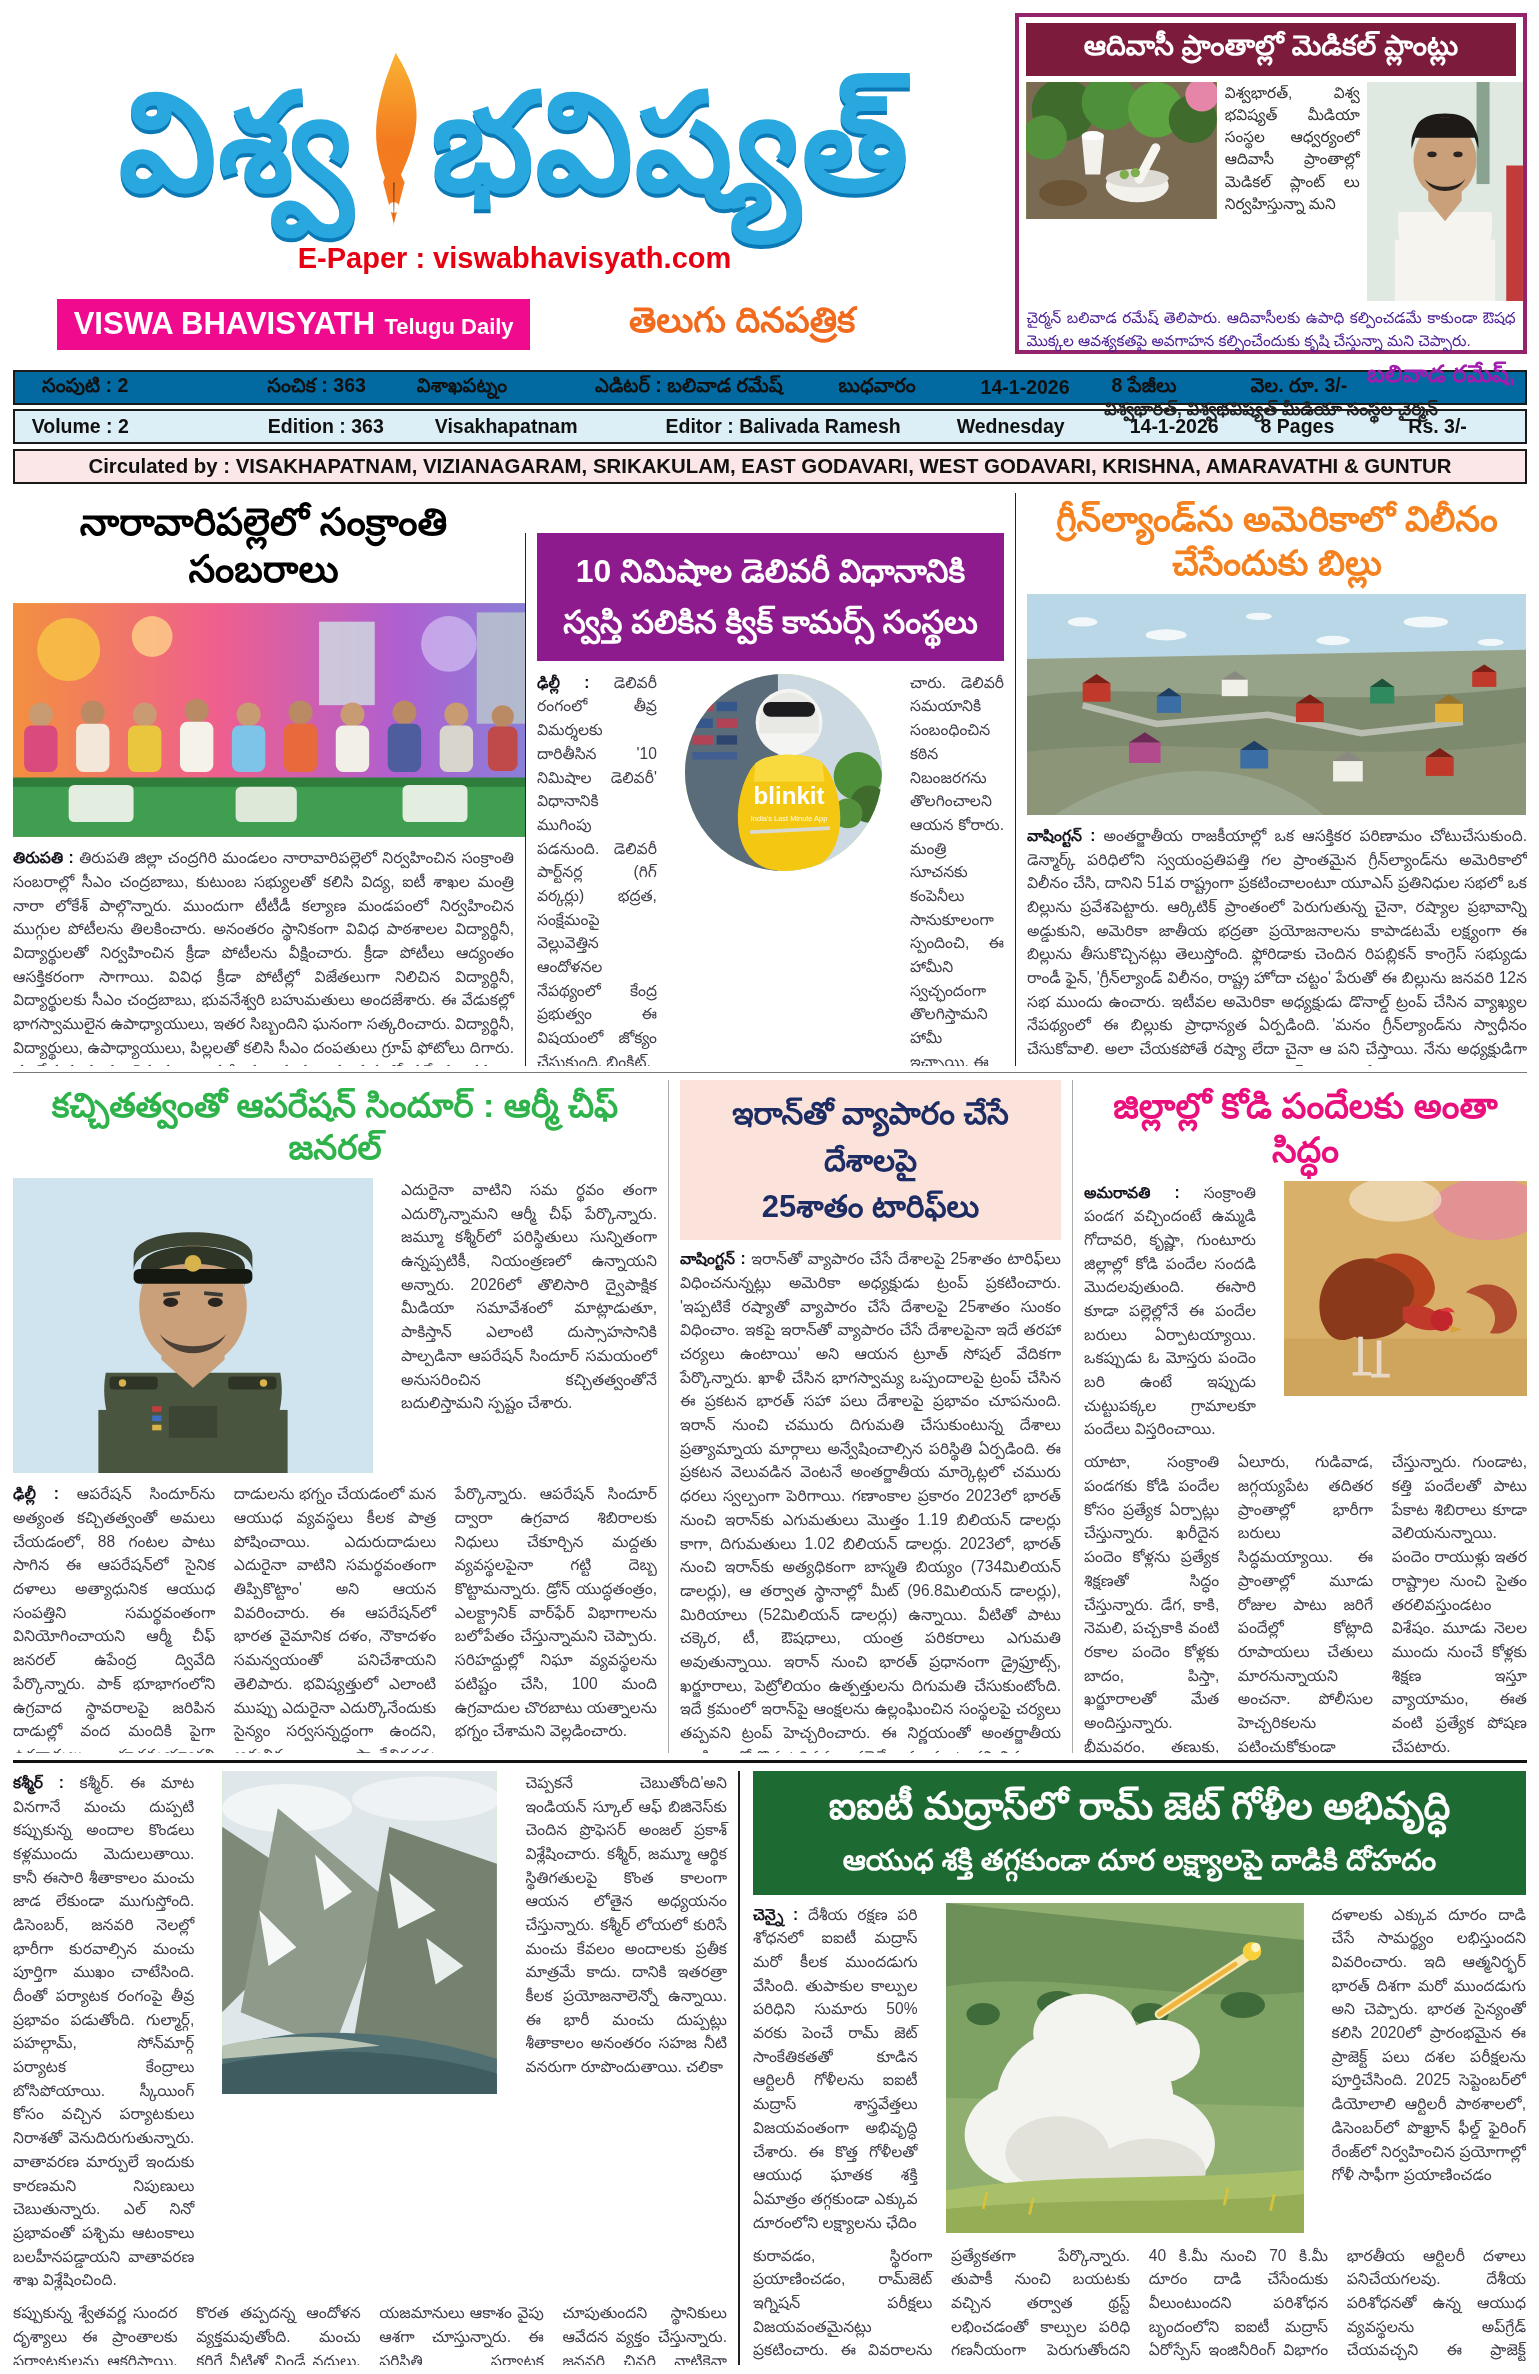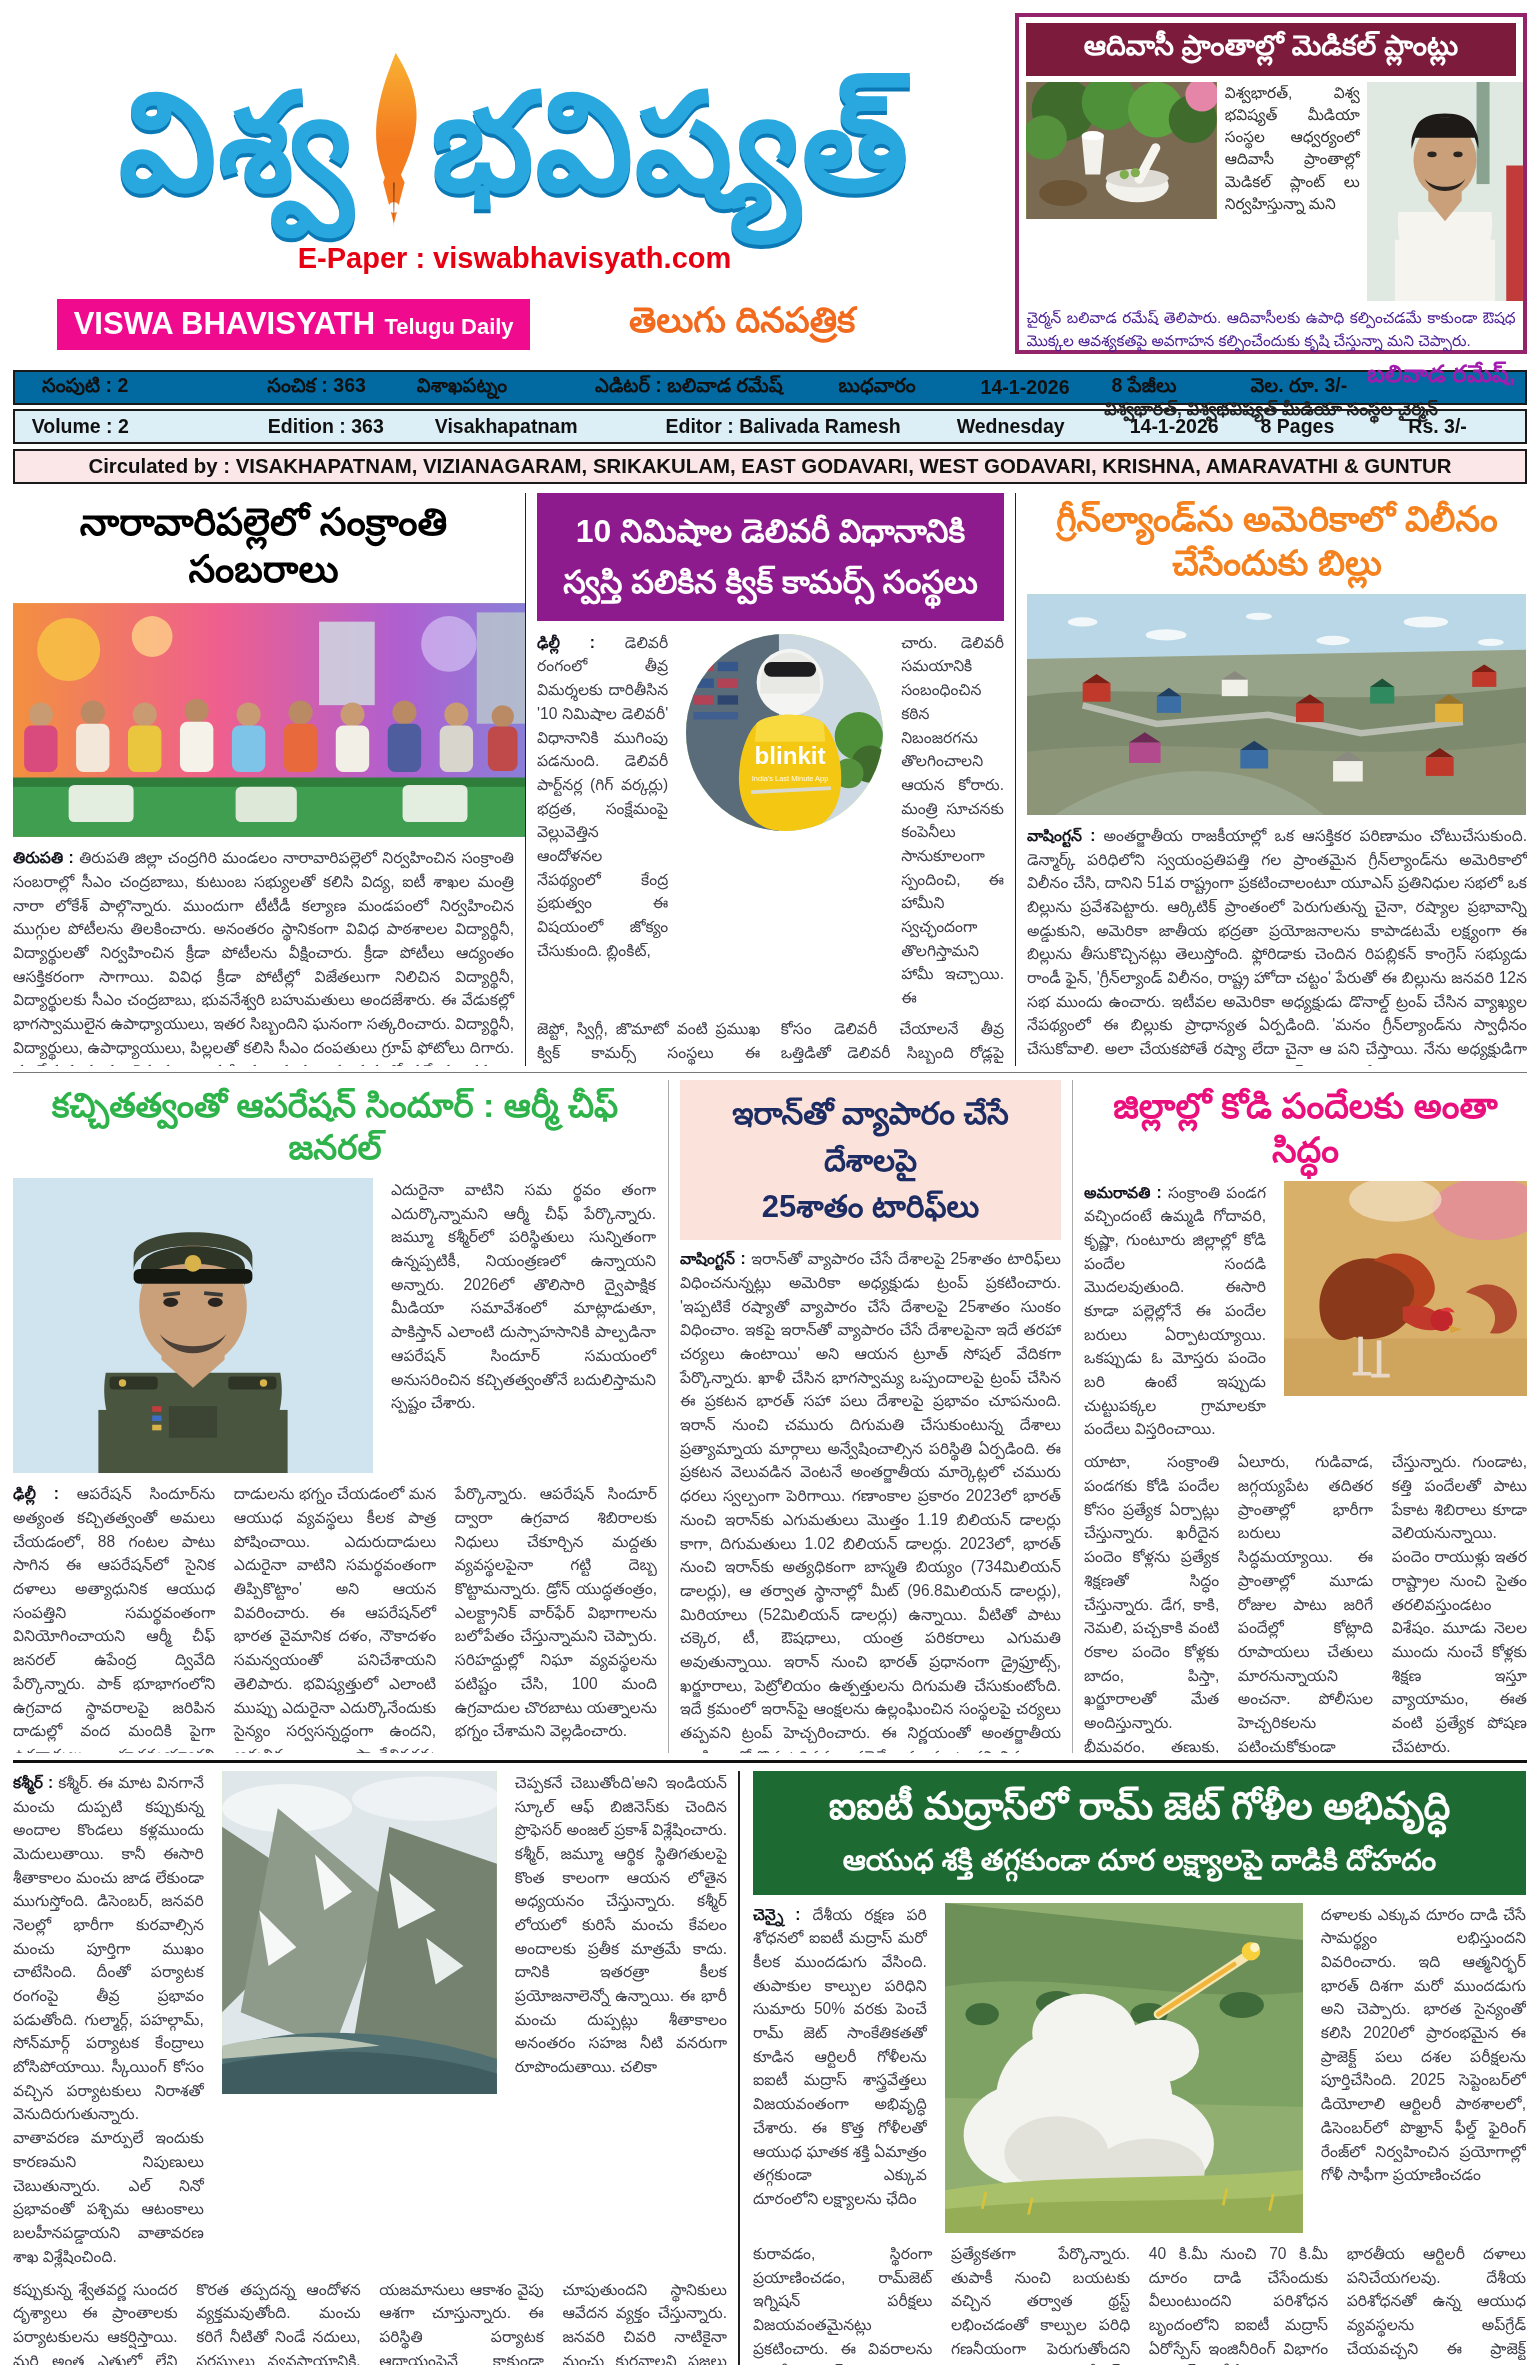--- a/index.html
+++ b/index.html
@@ -42,21 +42,21 @@
   .i2{background:#ddeff6;margin-top:4.6px;}
   .i3{background:#fbe7e7;margin-top:4.6px;justify-content:center;font-size:20.4px;}
   .infobar .gap1{width:139px;} .infobar .gap2{width:51px;} .infobar .gap3{width:88px;}
   .infobar .gap4{width:56px;} .infobar .gap5{width:65px;} .infobar .gap6{width:42px;} .infobar .gap7{width:74px;}
   
   .rowA{display:flex;margin:9.3px 13px 0;height:573px;}
   .rowB{display:flex;margin:5.6px 13px 0;height:673px;border-top:1.9px solid #777;padding-top:7.4px;box-sizing:content-box;}
   .rowC{display:flex;margin:7.4px 13px 0;height:594px;border-top:3.7px solid #111;padding-top:7.4px;}
   .cell{box-sizing:border-box;overflow:hidden;}
   .cA1{width:512px;padding-right:11px;}
-  .cA2{width:490px;border-left:1.9px solid #222;padding:0 11px;}
+  .cA2{width:490px;border-left:1.9px solid #222;padding:0 11px;margin-top:40px;}
   .cA3{width:512px;border-left:1.9px solid #222;padding-left:11px;}
   .cB1{width:655px;padding-right:11px;}
   .cB2{width:404px;border-left:1.9px solid #aaa;padding:0 11px;}
   .cB3{width:455px;border-left:1.9px solid #aaa;padding-left:11px;}
   .cC1{width:725px;padding-right:11px;}
   .cC2{width:788px;border-left:2.8px solid #222;padding-left:13px;}
   
   .hl{font-weight:bold;text-align:center;line-height:1.25;}
   .hl-red{color:#000000;font-size:38px;margin:5.6px 0 9.3px;}
   .hl-orange{color:#f5821f;font-size:35px;margin:3.7px 0 9.3px;}
@@ -69,21 +69,21 @@
   .hl-box-green{background:#1d6a33;color:#fff;text-align:center;padding:11px 7.4px;margin-bottom:7.4px;}
   .hl-box-green .l1{font-size:38px;font-weight:bold;line-height:1.3;}
   .hl-box-green .l2{font-size:29px;font-weight:bold;margin-top:13px;}
   .hl-red-big{color:#e8151d;font-size:43px;margin:9.3px 0 13px;}
   
   .btxt{font-size:15.6px;line-height:1.52;text-align:justify;color:#3c3c49;}
   .dl{font-weight:bold;color:#15151f;}
   .cols2{column-count:2;column-gap:20.4px;}
   .cols3{column-count:3;column-gap:18.6px;}
   .cols4{column-count:4;column-gap:18.6px;}
-  .flexrow{display:flex;gap:18px;}
+  .flexrow{display:flex;gap:28px;}
   .photo{background:#bef264;flex:none;}
   .round{border-radius:50%;overflow:hidden;}
   svg{display:block;}
 </style>
 </head>
 <body>
 
 <div class="page">
 
 

